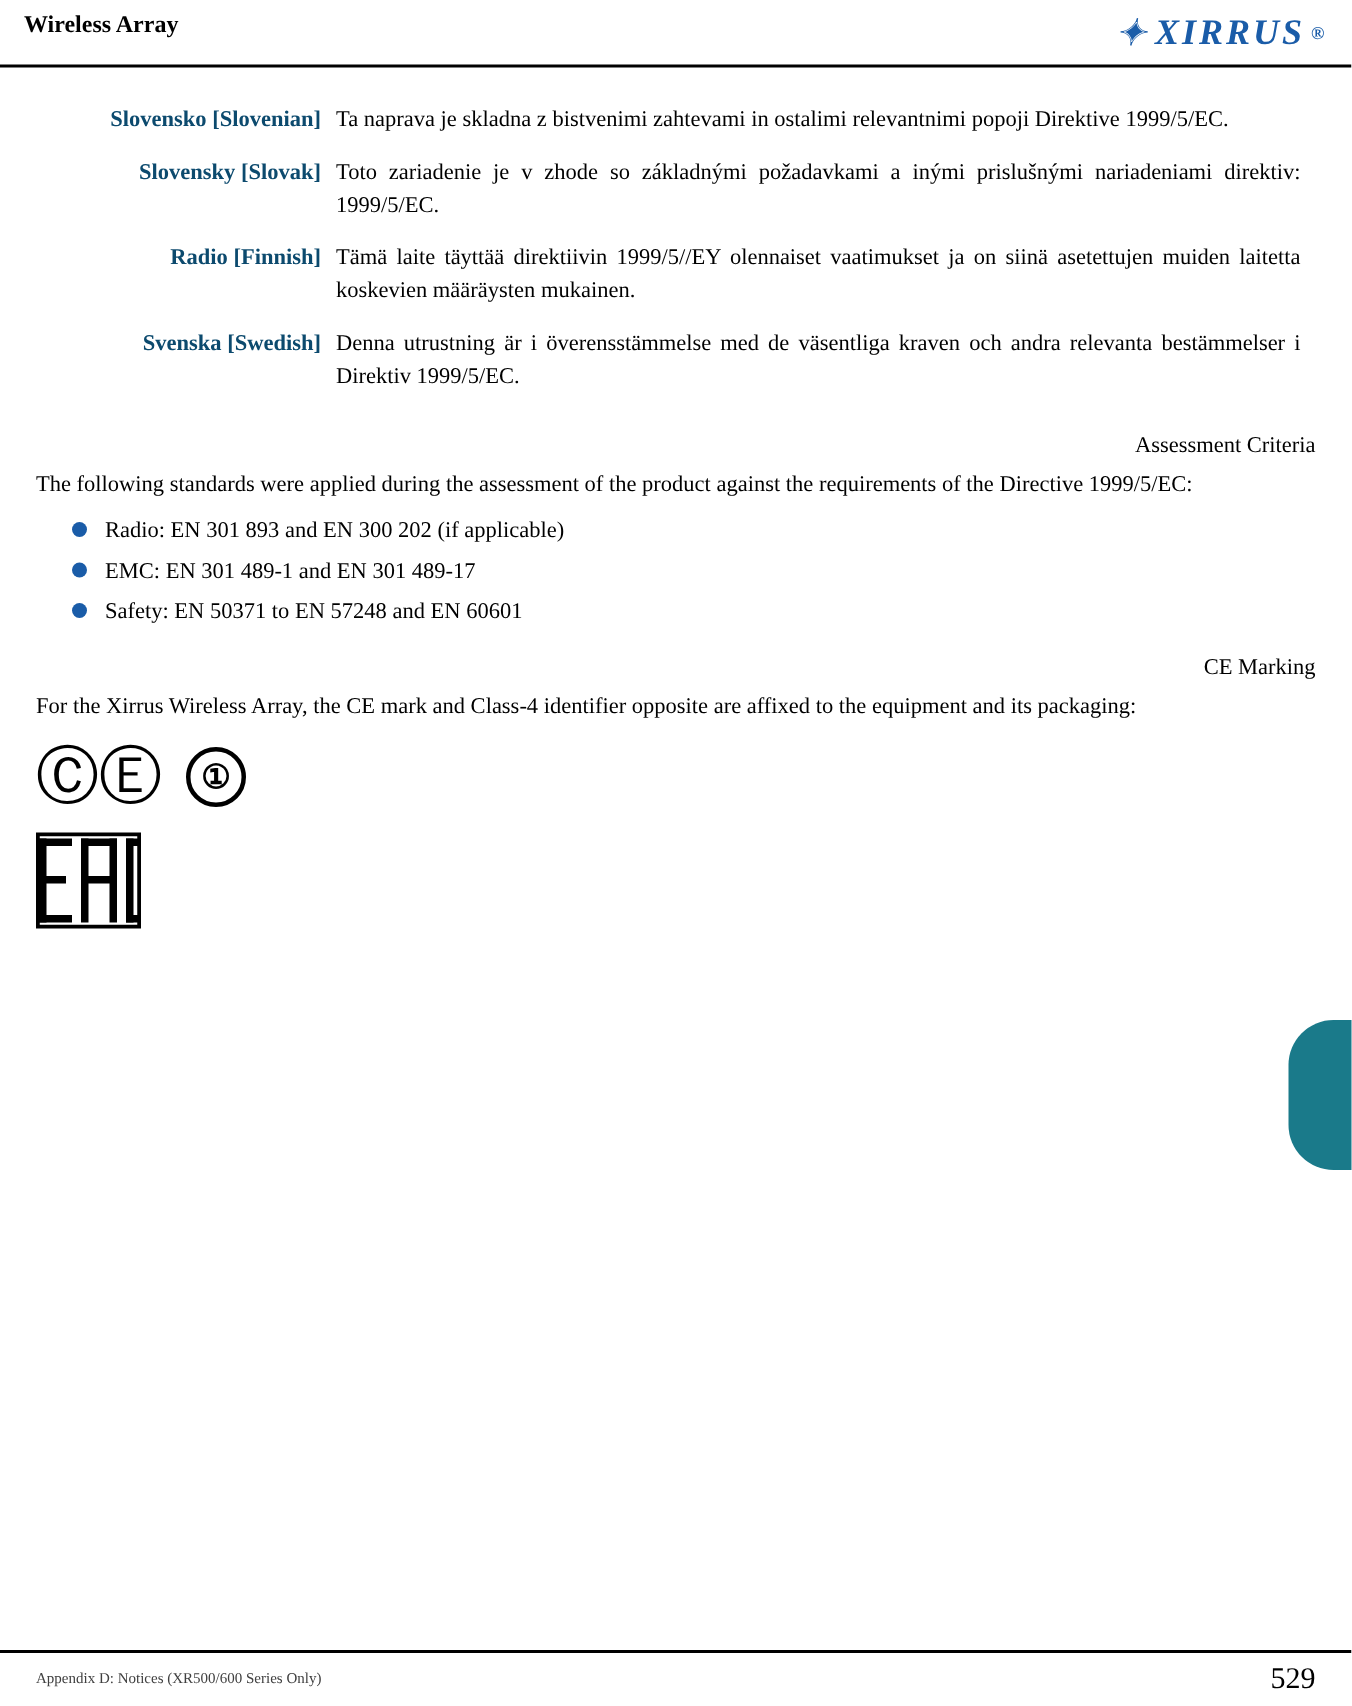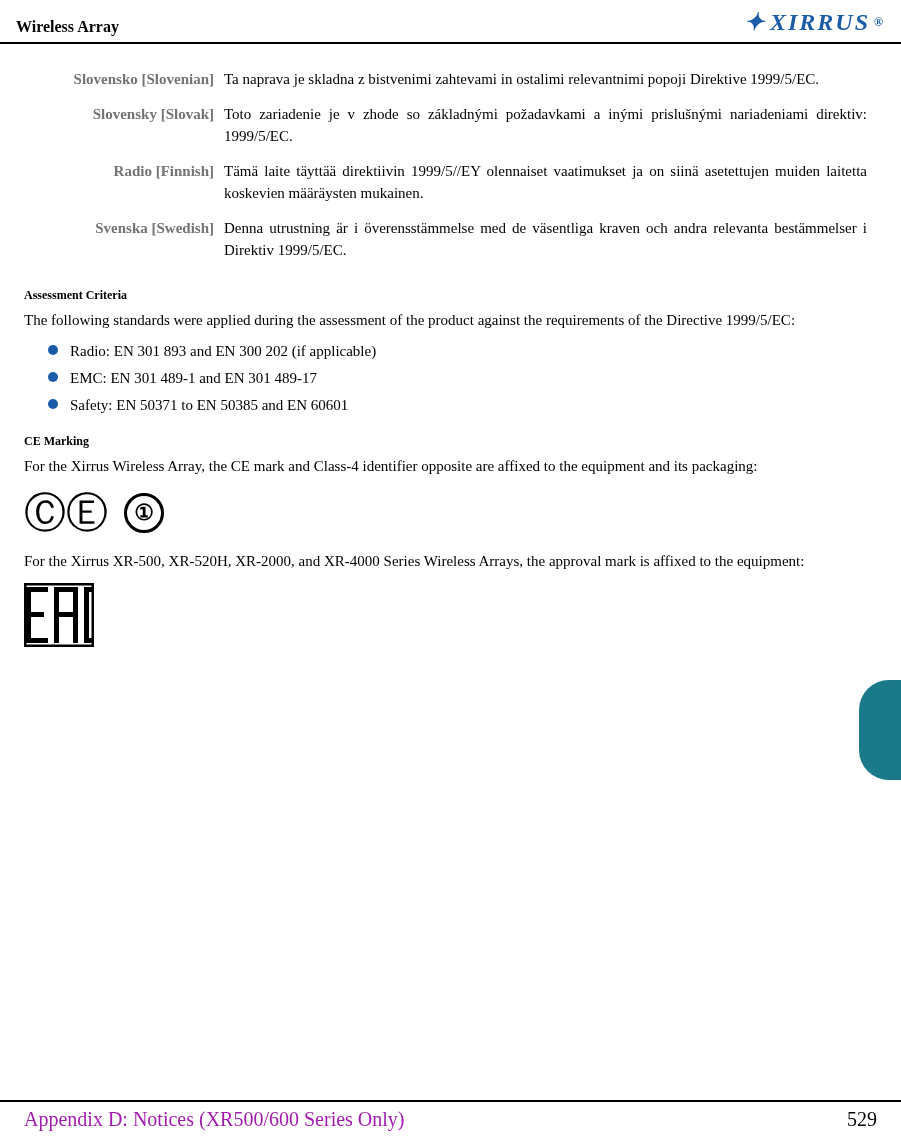--- a/index.html
+++ b/index.html
@@ -10,21 +10,21 @@
       color: #000;
       width: 901px;
       min-height: 1137px;
       position: relative;
     }
 
     
     .header {
       display: flex;
       justify-content: space-between;
-      align-items: flex-end;
+      align-items: flex-start;
       padding: 8px 16px 6px 16px;
       border-bottom: 2px solid #000;
     }
     .header-title {
       font-size: 16px;
       font-weight: bold;
       color: #000;
     }
     .logo-xirrus {
       font-size: 24px;
@@ -47,39 +47,40 @@
       width: 100%;
       border-collapse: collapse;
       margin-bottom: 20px;
     }
     .lang-table td {
       padding: 6px 10px 6px 0;
       vertical-align: top;
       line-height: 1.5;
     }
     .lang-name {
-      color: #737373;
+      color: #0c4a6e;
       font-weight: bold;
       text-align: right;
       white-space: nowrap;
       padding-right: 18px;
       width: 200px;
     }
     .lang-text {
       text-align: justify;
     }
 
     
     .section {
       margin-bottom: 16px;
     }
     .section-heading {
-      font-size: 12px;
-      font-weight: bold;
+      font-size: 15px;
+      font-weight: normal;
       margin-bottom: 6px;
+      text-align: right;
     }
     .section-body {
       text-align: justify;
       line-height: 1.55;
       margin-bottom: 8px;
     }
 
     
     .bullet-list {
       list-style: none;
@@ -154,22 +155,22 @@
       bottom: 0;
       left: 0;
       right: 0;
       border-top: 2px solid #000;
       display: flex;
       justify-content: space-between;
       align-items: center;
       padding: 6px 24px;
     }
     .footer-left {
-      font-size: 20px;
-      color: #a21caf;
+      font-size: 10px;
+      color: #404040;
     }
     .footer-right {
       font-size: 20px;
       color: #000;
     }
 
     
     .lang-table tr:not(:last-child) td {
       border-bottom: none;
     }
@@ -218,36 +219,35 @@
         <li>
       <span class="bullet-dot"></span>
       <span>Radio: EN 301 893 and EN 300 202 (if applicable)</span>
     </li>
         <li>
       <span class="bullet-dot"></span>
       <span>EMC: EN 301 489-1 and EN 301 489-17</span>
     </li>
         <li>
       <span class="bullet-dot"></span>
-      <span>Safety: EN 50371 to EN 50385 and EN 60601</span>
+      <span>Safety: EN 50371 to EN 57248 and EN 60601</span>
     </li>
       </ul>
   </div>
 
   <div class="section">
     <div class="section-heading">CE Marking</div>
     <div class="section-body">For the Xirrus Wireless Array, the CE mark and Class-4 identifier opposite are affixed to the equipment and its packaging:</div>
     <div class="ce-symbols">
       <div class="ce-mark">ⒸⒺ</div>
       <div class="class2-mark">①</div>
     </div>
   </div>
 
   <div class="section">
-    <div class="section-body">For the Xirrus XR-500, XR-520H, XR-2000, and XR-4000 Series Wireless Arrays, the approval mark is affixed to the equipment:</div>
     <div class="eac-mark">
       
       <svg width="70" height="64" viewBox="0 0 70 64">
 
         <rect x="2" y="4" width="5" height="56" fill="#000"></rect>
         <rect x="2" y="4" width="22" height="5" fill="#000"></rect>
         <rect x="2" y="29" width="18" height="5" fill="#000"></rect>
         <rect x="2" y="55" width="22" height="5" fill="#000"></rect>
 
         <rect x="30" y="4" width="5" height="56" fill="#000"></rect>

